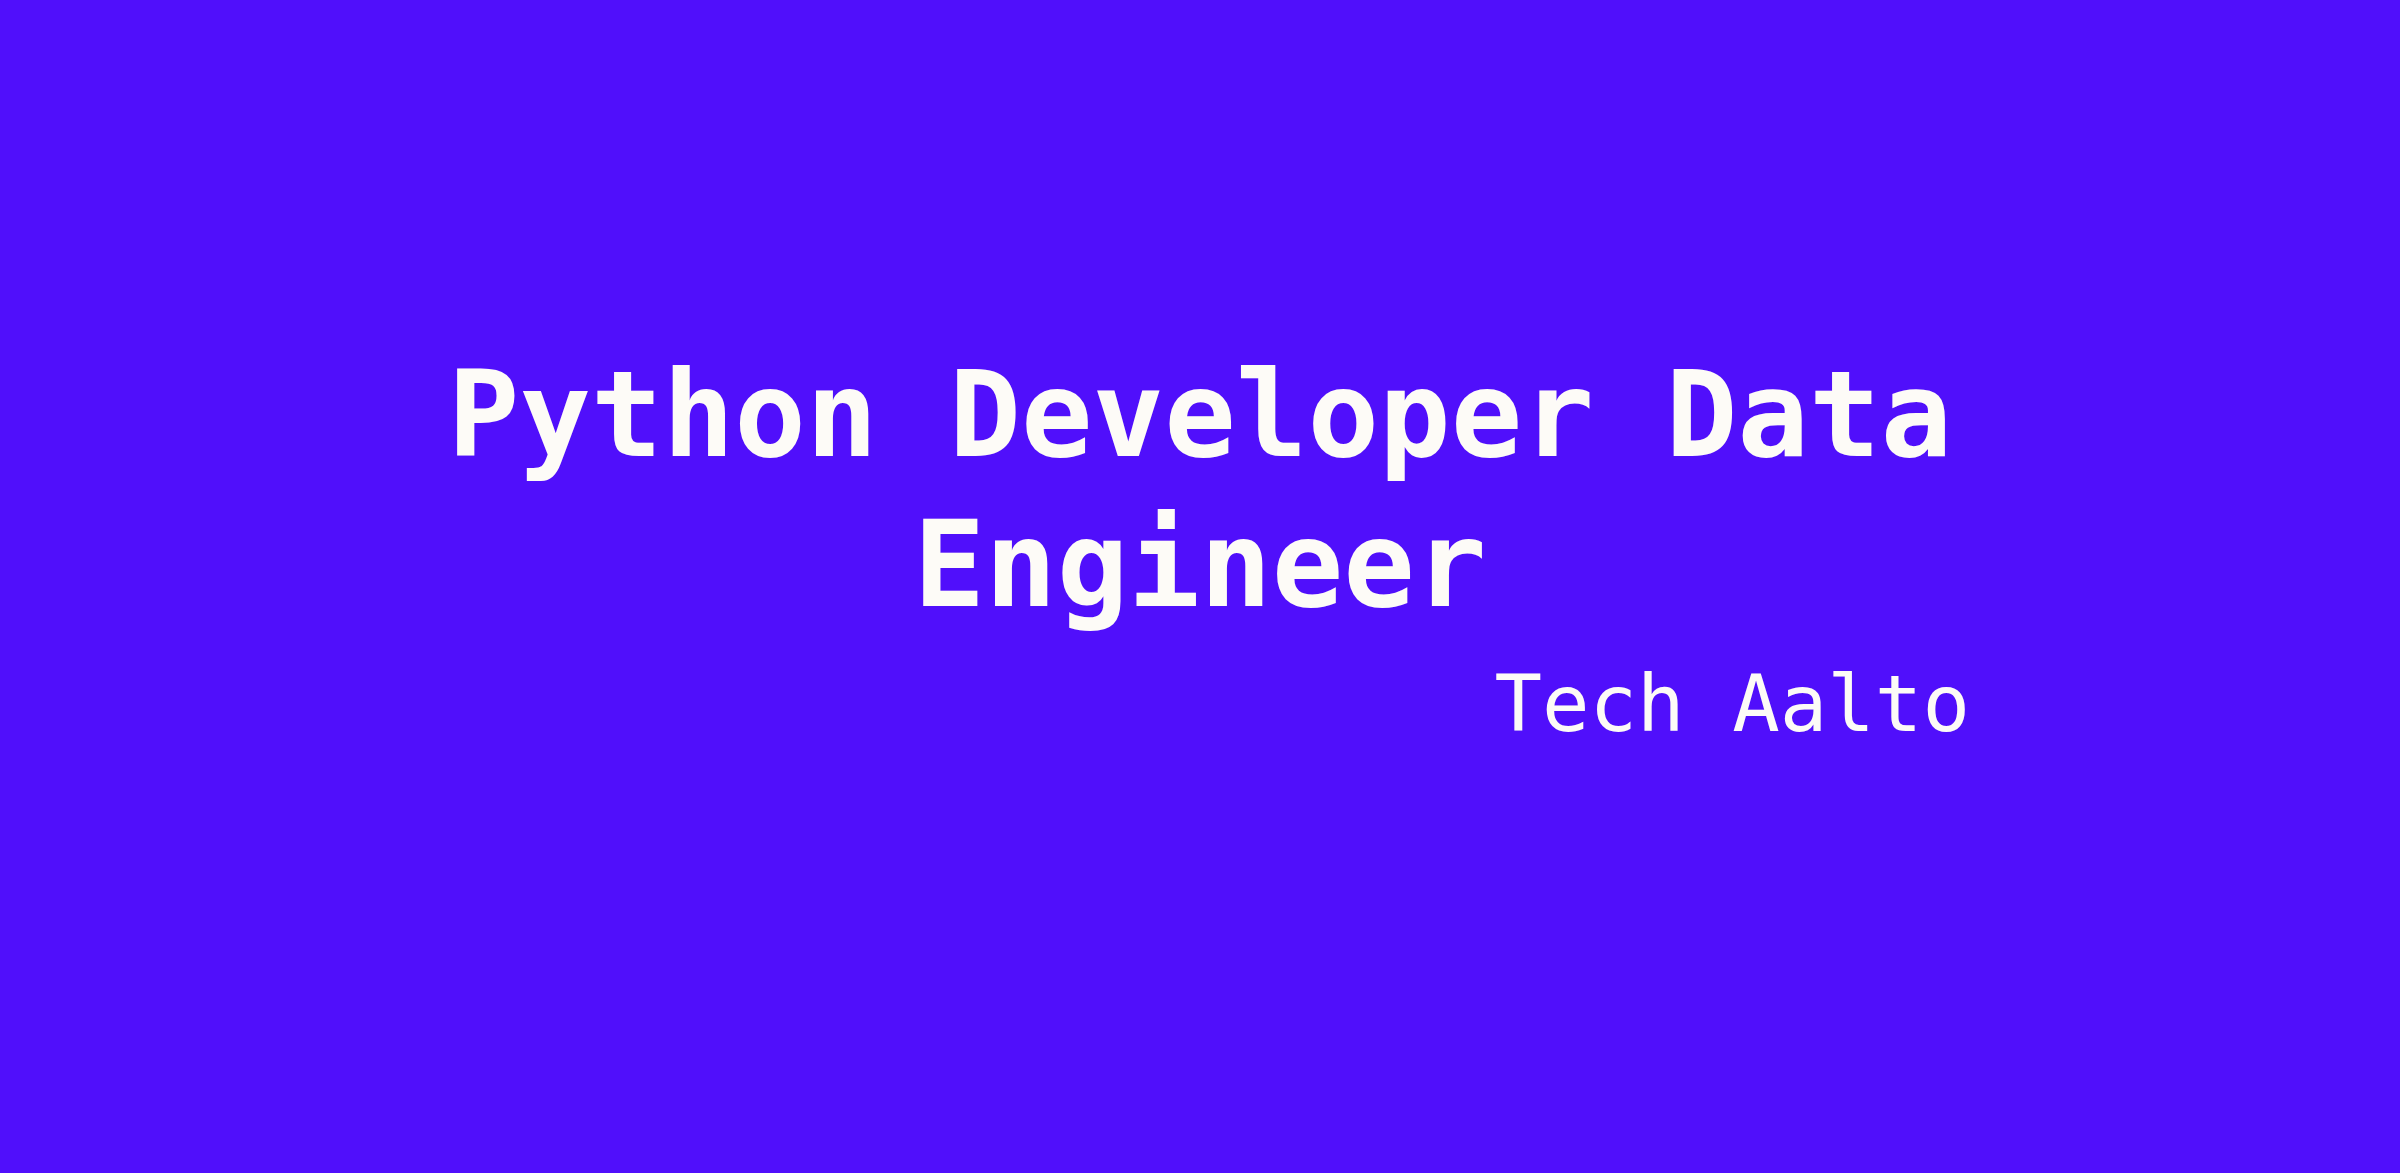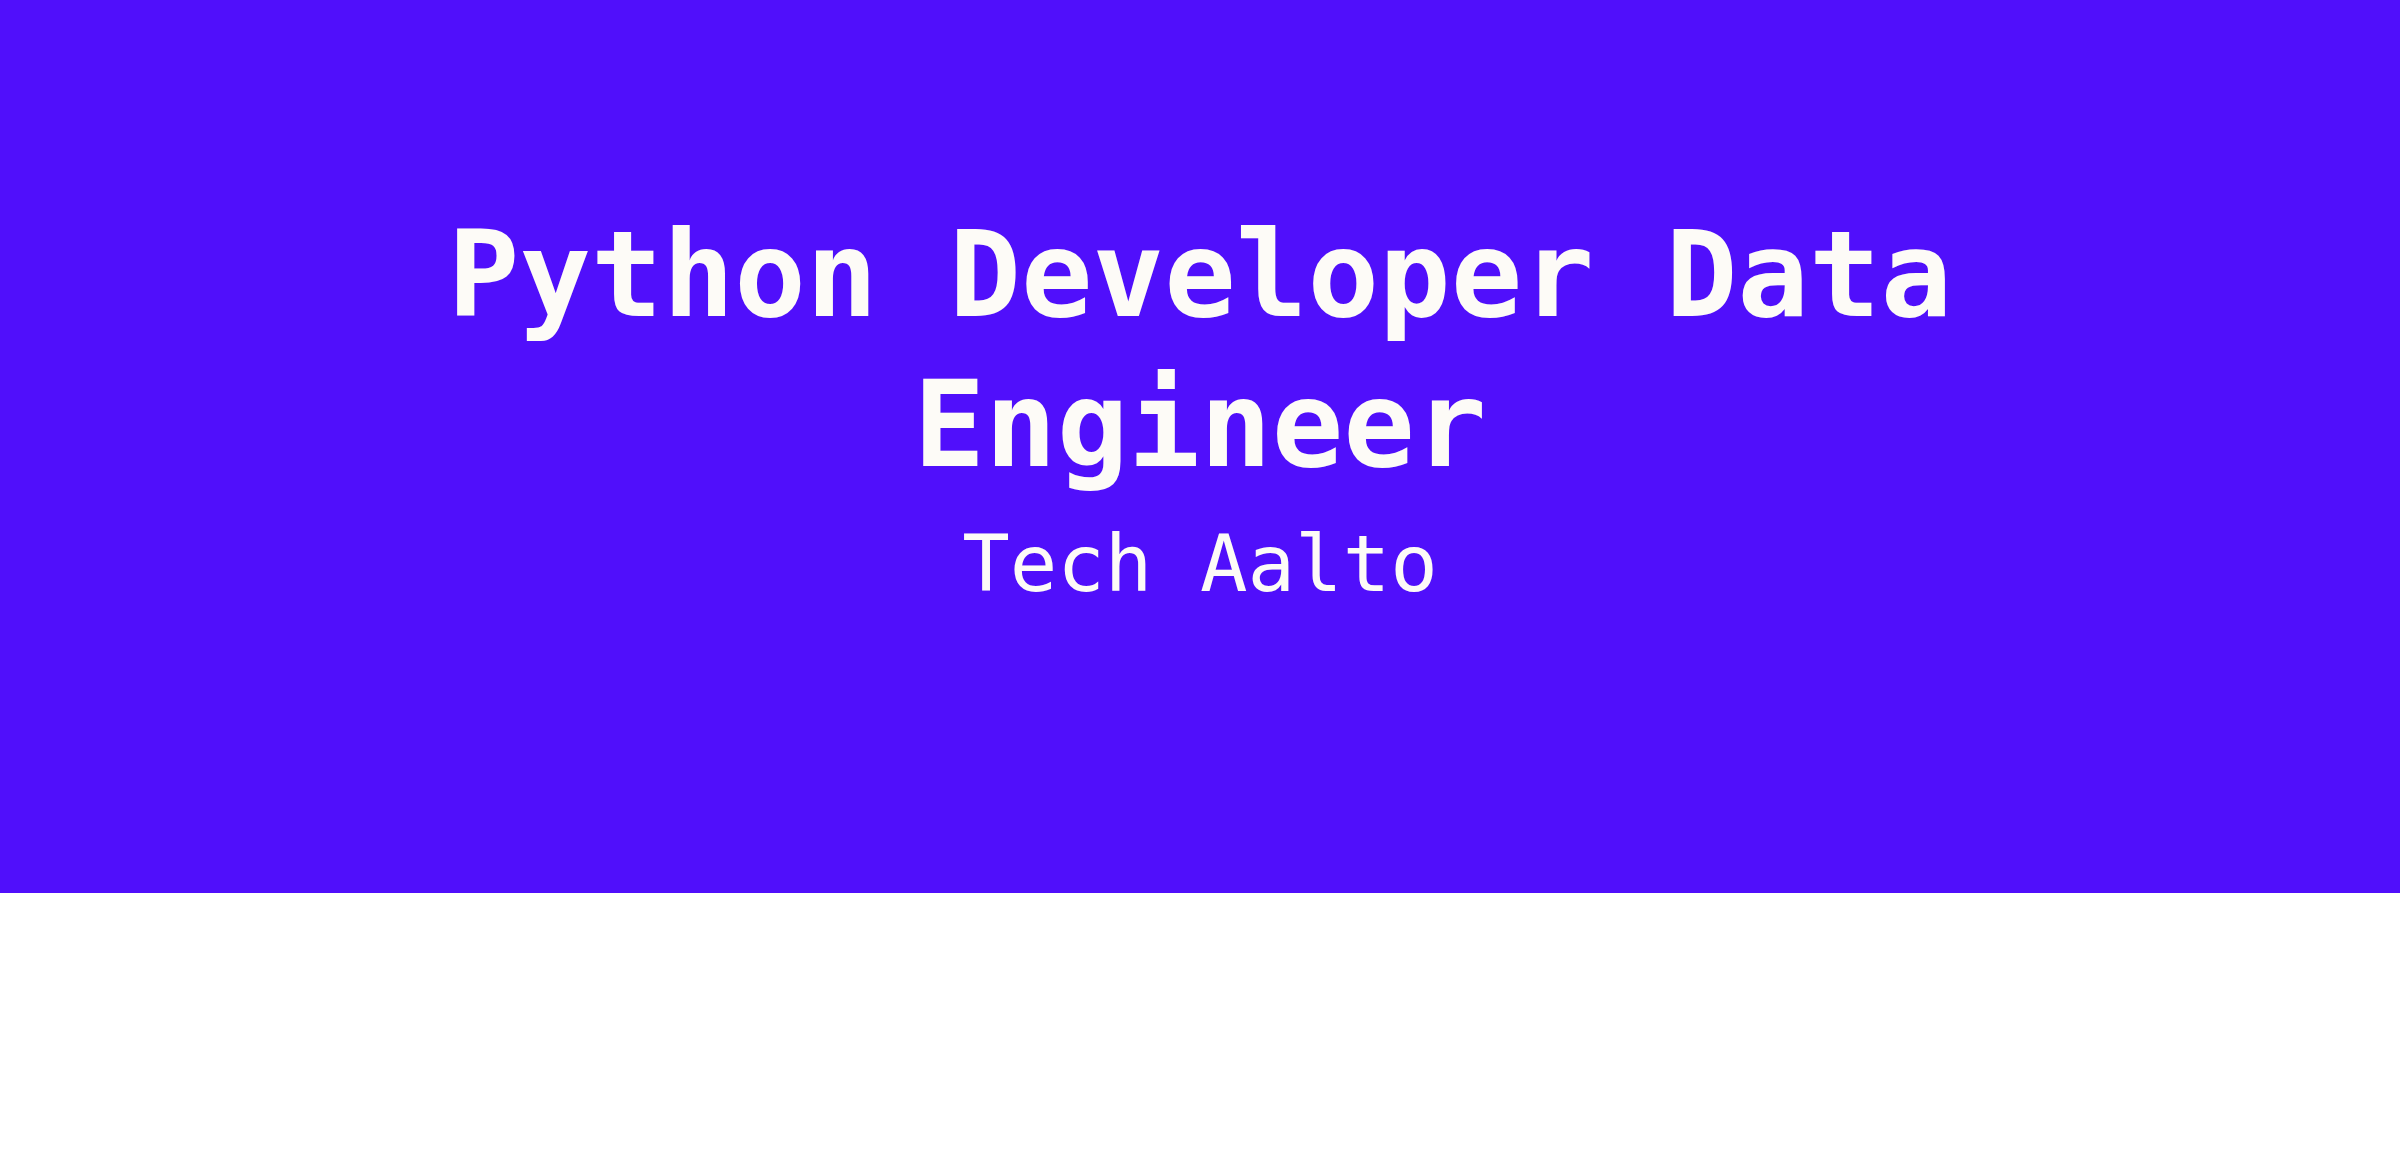--- a/index.html
+++ b/index.html
@@ -14,21 +14,21 @@
     overflow: hidden;
     font-family: "DejaVu Sans Mono", "Liberation Mono", monospace;
     -webkit-font-smoothing: antialiased;
   }
 
   
   .card {
     position: relative;
     box-sizing: border-box;
     width: 2400px;
-    height: 893px;
+    height: 1173px;
     background: #500ffb;
     display: flex;
     flex-direction: column;
     align-items: center;
     justify-content: center;
     overflow: hidden;
   }
 
   
   .content {
@@ -60,21 +60,21 @@
     margin: 0;
     padding: 0;
     margin-top: 12px;
     width: 1540px;
     font-family: "DejaVu Sans Mono", "Liberation Mono", monospace;
     font-size: 79px;
     font-weight: 400;
     line-height: 104px;
     letter-spacing: 0;
     color: #fdfbf7;
-    text-align: center;
+    text-align: right;
     word-wrap: break-word;
     overflow-wrap: break-word;
   }
 </style>
 </head>
 <body>
 
 <div class="card">
 
   <div class="content">

